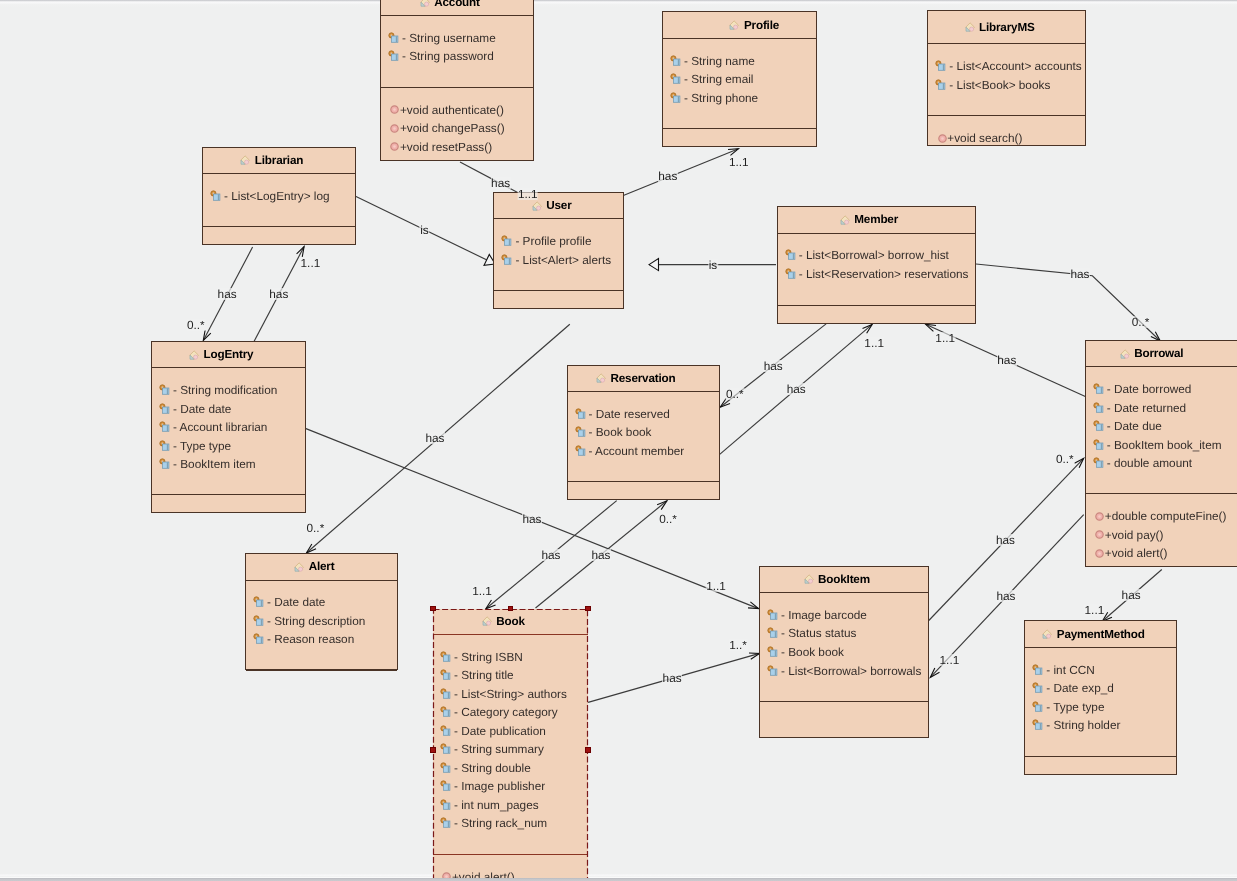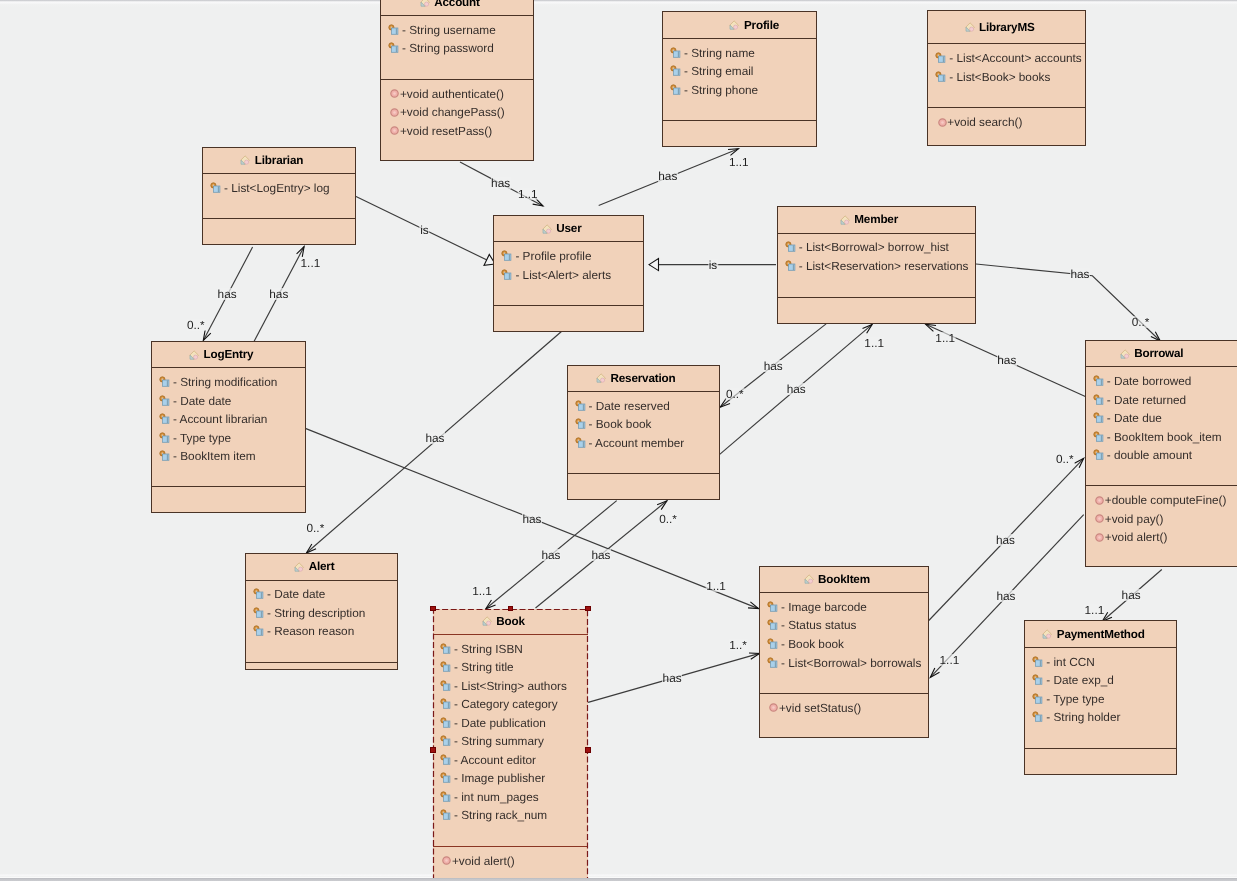--- a/index.html
+++ b/index.html
@@ -20,21 +20,21 @@
   #edges{position:absolute;left:0;top:0;width:1237px;height:881px;pointer-events:none;}
 
   .uclass{position:absolute;background:#f1d2ba;border:1px solid #4a3326;
           box-sizing:border-box;}
   .uclass .hdr{box-sizing:border-box;display:flex;align-items:center;
                justify-content:center;border-bottom:1px solid #4a3326;
                font:bold 11.7px "Liberation Sans",sans-serif;color:#000;
                letter-spacing:-0.18px;position:relative;}
   .uclass .hdr .ttlwrap{position:relative;display:inline-block;}
   .uclass .hdr .ic{position:absolute;left:-15.5px;top:50%;margin-top:-6px;}
-  .uclass .sect{box-sizing:border-box;padding-top:4.5px;overflow:hidden;}
+  .uclass .sect{box-sizing:border-box;padding-top:4.5px;overflow:hidden;margin-top:8px;}
   .uclass .sect.attrs{border-bottom:1px solid #4a3326;}
   .mrow{height:18.54px;display:flex;align-items:center;padding-left:7px;
         font:11.8px "Liberation Sans",sans-serif;color:#342d2a;white-space:nowrap;}
   .mrow .lbl{margin-left:2px;}
   .mrow.meth{padding-left:9.4px;}
   .mrow.meth .lbl{margin-left:0.6px;}
 
   
   .uclass.sel{border:none;background:#f1d2ba;}
   .uclass.sel .hdr{border-bottom:1px solid #8a3523;}
@@ -274,21 +274,21 @@
               <circle cx="6.8" cy="6.8" r="5.2" fill="#d58e3c" stroke="#9d6417" stroke-width="1.4"></circle>
               <circle cx="6.6" cy="6.6" r="1.5" fill="#f1e2c8"></circle>
               <rect x="7.2" y="8.0" width="12.6" height="12.6" fill="#a9d0ea" stroke="#7099b2" stroke-width="1.5"></rect>
               <path d="M16.7 8.8 L16.7 20.0" stroke="#71909f" stroke-width="1.7" fill="none"></path>
             </svg>
             <span class="lbl">- List&lt;LogEntry&gt; log</span>
           </div>
         </div>
         <div class="sect methods" style="height: 27px;"></div>
       </div>
-      <div class="uclass" style="left: 493.4px; top: 215px; width: 151px; height: 117.4px;">
+      <div class="uclass" style="left: 493.4px; top: 192px; width: 131px; height: 117.4px;">
         <div class="hdr" style="height: 26.4px;">
           <span class="ttlwrap"><svg class="ic" width="12" height="12" viewBox="0 0 26 26">
               <path d="M13.2 4.0 L22.6 13.4 L13.2 22.8 L3.8 13.4 Z" fill="#f3e2bd" stroke="#cdae79" stroke-width="1.5"></path>
               <path d="M4.4 13.6 L12.9 22.1 L4.4 22.1 Z" fill="#c1d4d2" stroke="#93abac" stroke-width="1.5"></path>
               <circle cx="16.4" cy="17.6" r="4.5" fill="#f4cdd0" stroke="#dcadb3" stroke-width="1.5"></circle>
             </svg><span class="ttl">User</span></span>
         </div>
         <div class="sect attrs" style="height: 64px;">
           <div class="mrow">
             <svg class="ic" width="12" height="12" viewBox="0 0 24 24">
@@ -594,29 +594,20 @@
           <div class="mrow">
             <svg class="ic" width="12" height="12" viewBox="0 0 24 24">
               <circle cx="6.8" cy="6.8" r="5.2" fill="#d58e3c" stroke="#9d6417" stroke-width="1.4"></circle>
               <circle cx="6.6" cy="6.6" r="1.5" fill="#f1e2c8"></circle>
               <rect x="7.2" y="8.0" width="12.6" height="12.6" fill="#a9d0ea" stroke="#7099b2" stroke-width="1.5"></rect>
               <path d="M16.7 8.8 L16.7 20.0" stroke="#71909f" stroke-width="1.7" fill="none"></path>
             </svg>
             <span class="lbl">- List&lt;Borrowal&gt; borrowals</span>
           </div>
         </div>
-        <div class="sect methods" style="height: 45px;">
-          <div class="mrow meth">
-            <svg class="ic" width="9" height="9" viewBox="0 0 18 18">
-              <circle cx="9" cy="9" r="7.4" fill="#f0b1ab" stroke="#cb8880" stroke-width="2.4"></circle>
-              <circle cx="9" cy="9" r="2.6" fill="#f6cbc5"></circle>
-            </svg>
-            <span class="lbl">+vid setStatus()</span>
-          </div>
-        </div>
       </div>
       <div class="uclass" style="left: 1024.3px; top: 620.4px; width: 153px; height: 154.4px;">
         <div class="hdr" style="height: 26.4px;">
           <span class="ttlwrap"><svg class="ic" width="12" height="12" viewBox="0 0 26 26">
               <path d="M13.2 4.0 L22.6 13.4 L13.2 22.8 L3.8 13.4 Z" fill="#f3e2bd" stroke="#cdae79" stroke-width="1.5"></path>
               <path d="M4.4 13.6 L12.9 22.1 L4.4 22.1 Z" fill="#c1d4d2" stroke="#93abac" stroke-width="1.5"></path>
               <circle cx="16.4" cy="17.6" r="4.5" fill="#f4cdd0" stroke="#dcadb3" stroke-width="1.5"></circle>
             </svg><span class="ttl">PaymentMethod</span></span>
         </div>
         <div class="sect attrs" style="height: 101px;">
@@ -722,21 +713,21 @@
             </svg>
             <span class="lbl">- String summary</span>
           </div>
           <div class="mrow">
             <svg class="ic" width="12" height="12" viewBox="0 0 24 24">
               <circle cx="6.8" cy="6.8" r="5.2" fill="#d58e3c" stroke="#9d6417" stroke-width="1.4"></circle>
               <circle cx="6.6" cy="6.6" r="1.5" fill="#f1e2c8"></circle>
               <rect x="7.2" y="8.0" width="12.6" height="12.6" fill="#a9d0ea" stroke="#7099b2" stroke-width="1.5"></rect>
               <path d="M16.7 8.8 L16.7 20.0" stroke="#71909f" stroke-width="1.7" fill="none"></path>
             </svg>
-            <span class="lbl">- Account editor</span>
+            <span class="lbl">- String double</span>
           </div>
           <div class="mrow">
             <svg class="ic" width="12" height="12" viewBox="0 0 24 24">
               <circle cx="6.8" cy="6.8" r="5.2" fill="#d58e3c" stroke="#9d6417" stroke-width="1.4"></circle>
               <circle cx="6.6" cy="6.6" r="1.5" fill="#f1e2c8"></circle>
               <rect x="7.2" y="8.0" width="12.6" height="12.6" fill="#a9d0ea" stroke="#7099b2" stroke-width="1.5"></rect>
               <path d="M16.7 8.8 L16.7 20.0" stroke="#71909f" stroke-width="1.7" fill="none"></path>
             </svg>
             <span class="lbl">- Image publisher</span>
           </div>

